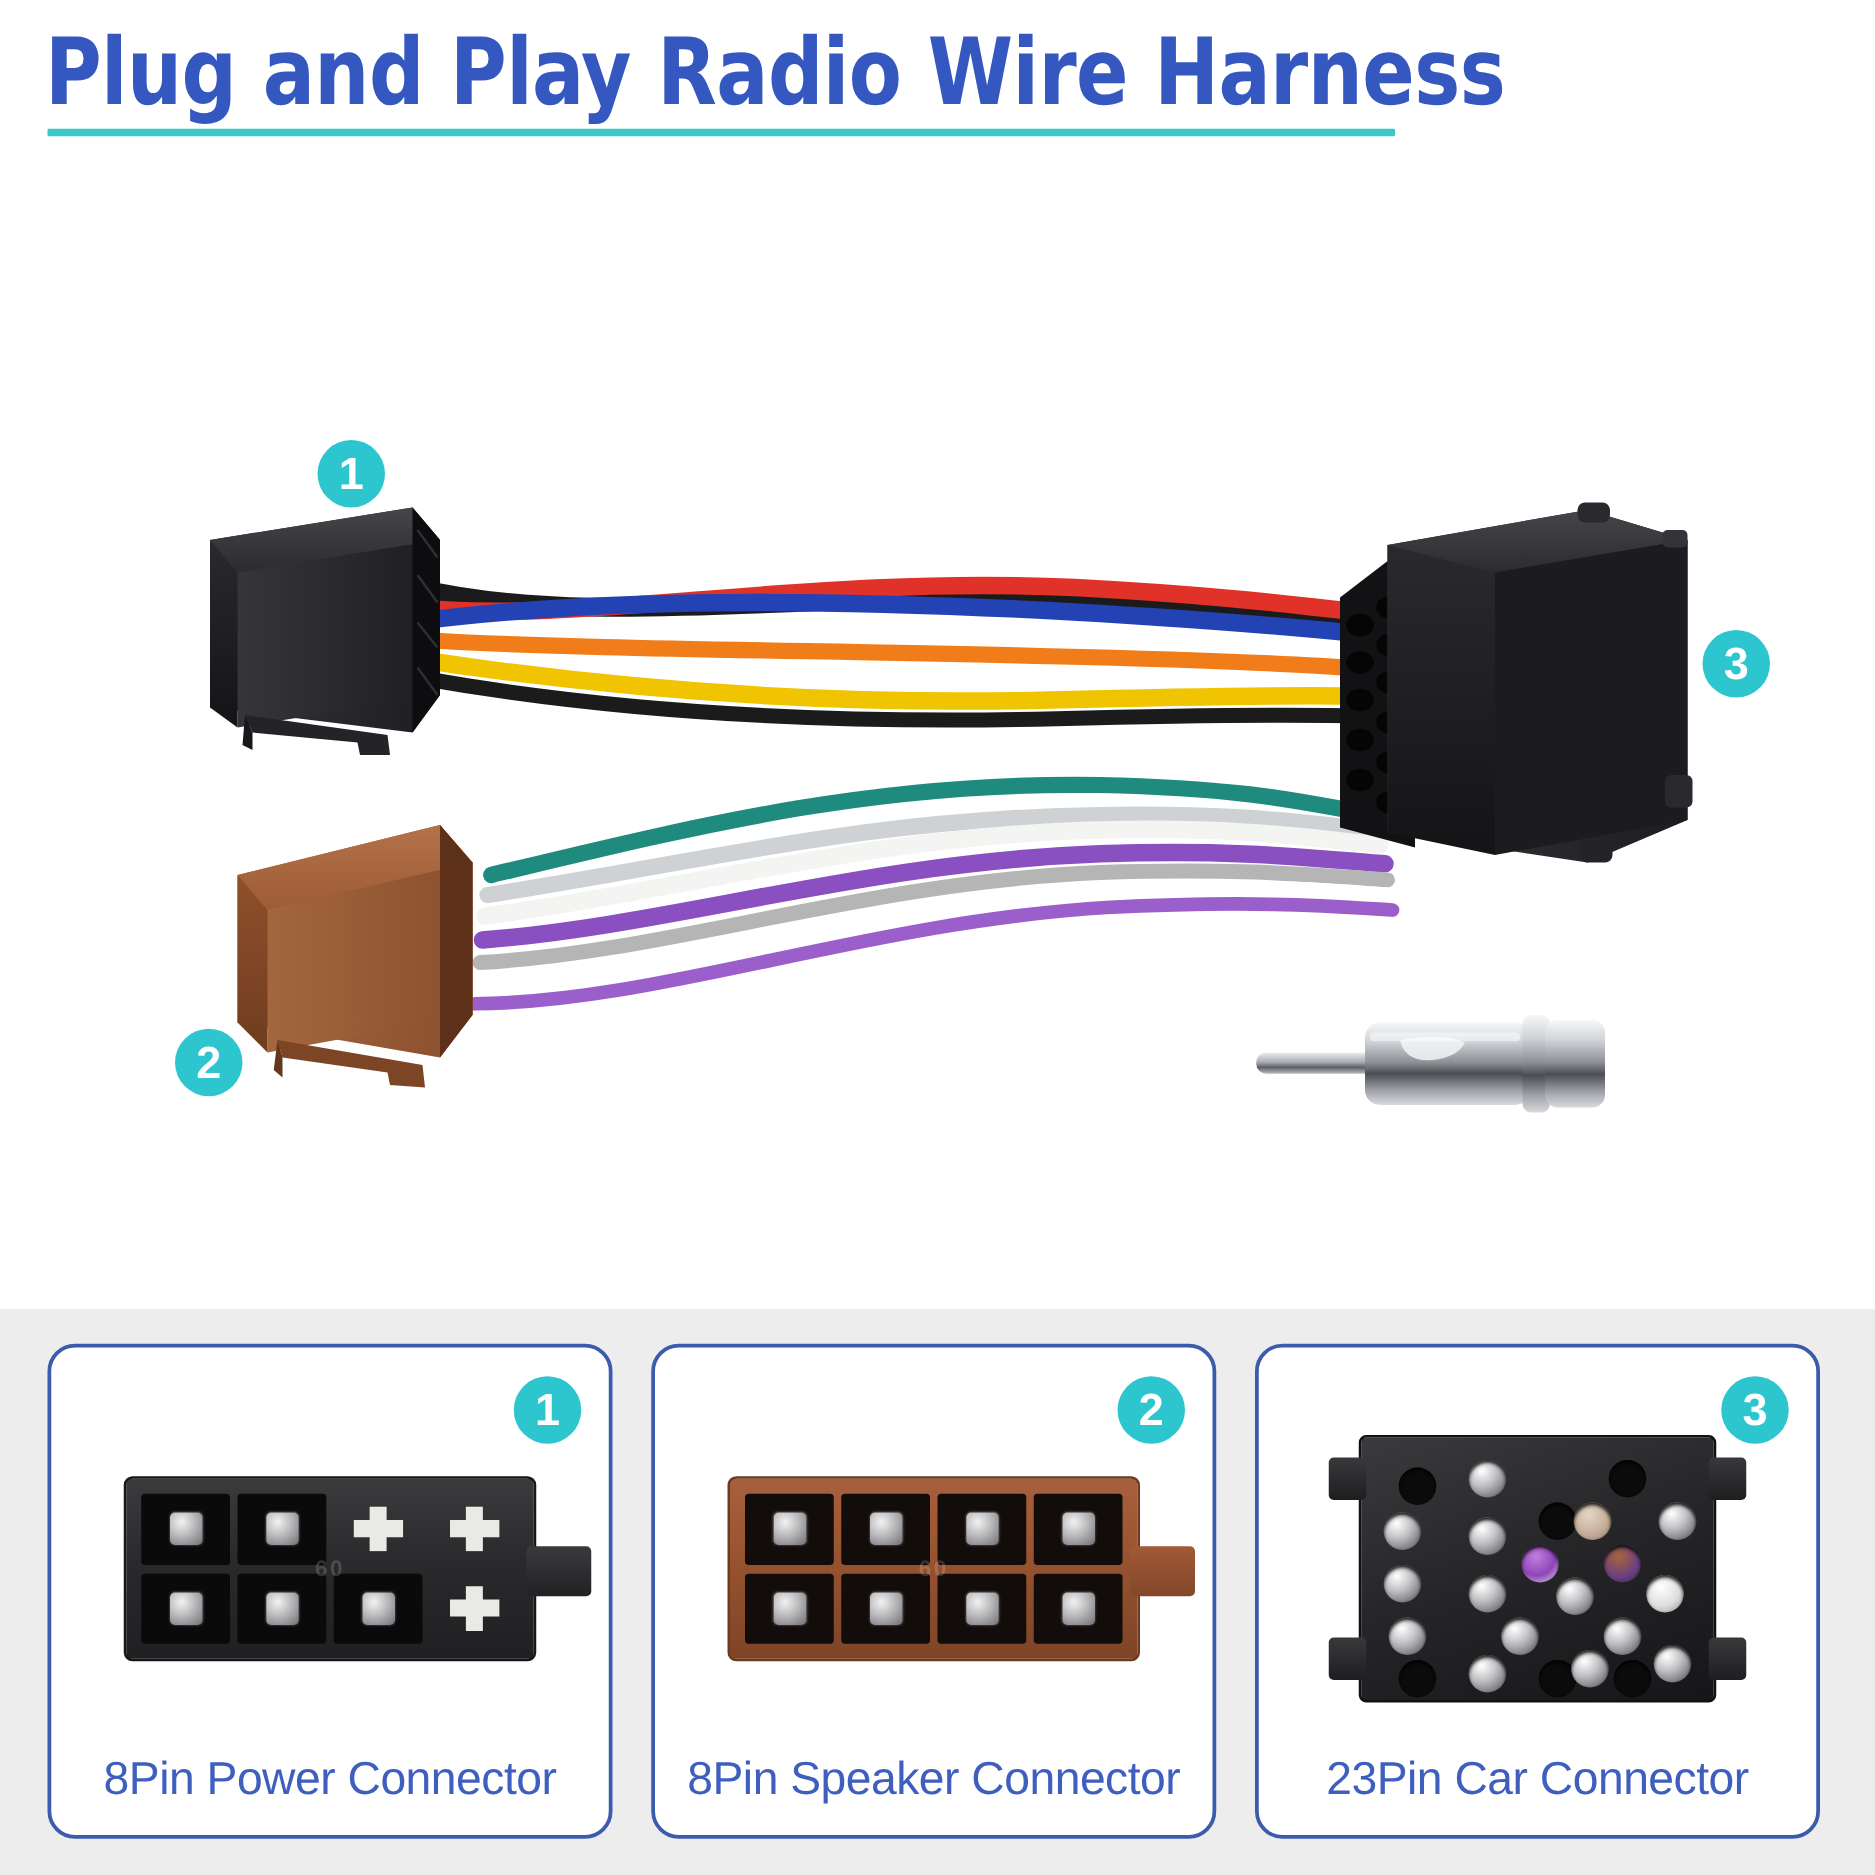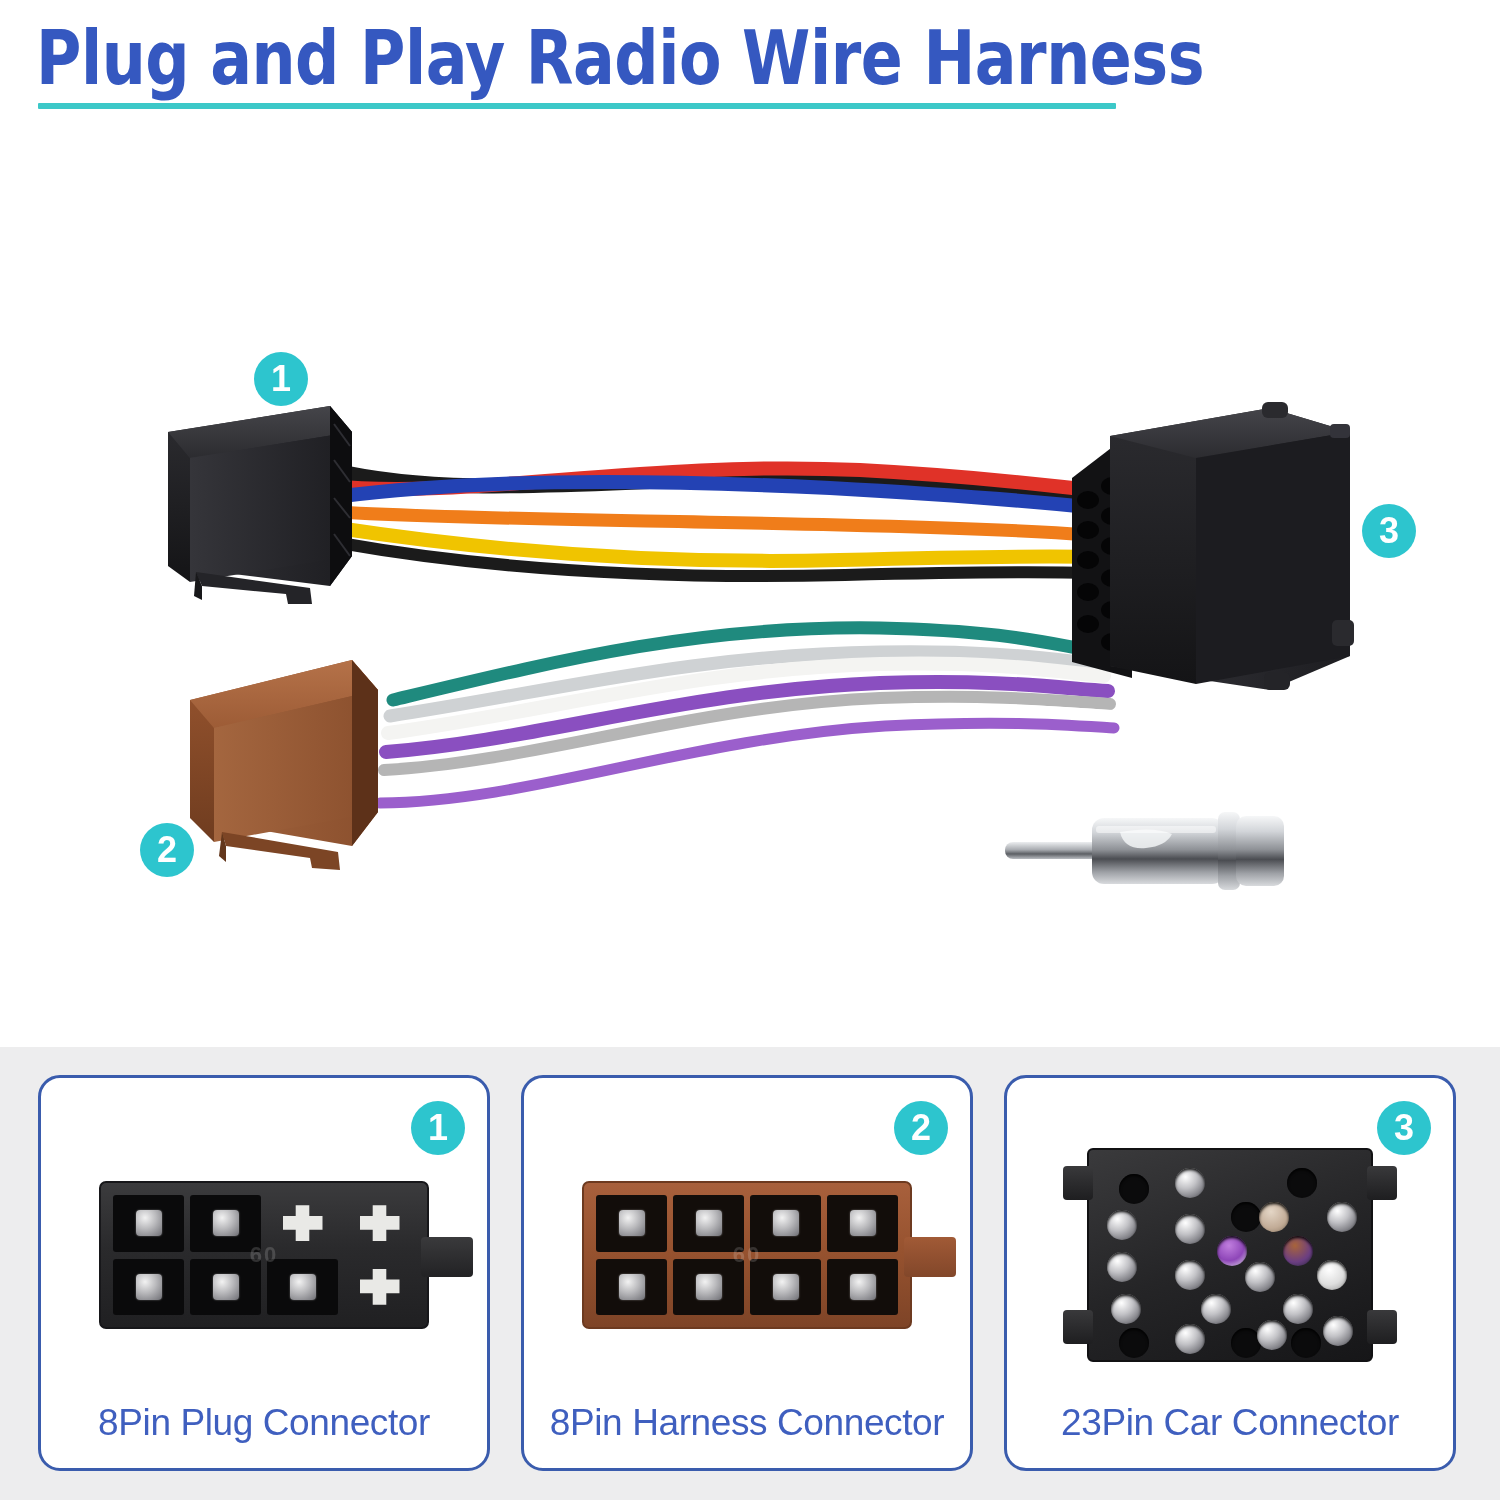--- a/index.html
+++ b/index.html
@@ -122,21 +122,21 @@
   }
   .pin-cell.empty{background:transparent;}
   .pin-cell.empty .pin-metal{
     width:40px;height:36px;border-radius:2px;
     background:#e9e9e6;
     clip-path:polygon(33% 0,67% 0,67% 30%,100% 30%,100% 68%,67% 68%,67% 100%,33% 100%,33% 68%,0 68%,0 30%,33% 30%);
     box-shadow:none;
   }
   .emboss{
     position:absolute;left:50%;top:50%;transform:translate(-50%,-50%);
-    font-size:22px;color:rgba(255,255,255,.16);font-weight:bold;letter-spacing:2px;
+    font-size:18px;color:rgba(255,255,255,.16);font-weight:bold;letter-spacing:2px;
     pointer-events:none;
   }
 
   
   .conn-23{
     position:relative;width:286px;height:214px;border-radius:6px;
     background:linear-gradient(160deg,#3a3a3c 0%,#252527 50%,#161618 100%);
     border:2px solid #111113;box-sizing:border-box;
   }
   .conn-23 .ear{
@@ -334,21 +334,21 @@
               <span class="pin-metal"></span>
             </div>
           <div class="pin-cell empty">
               <span class="pin-metal"></span>
             </div>
         </div>
         <span class="emboss">60</span>
         <span class="tab"></span>
       </div>
     </div>
-    <div class="card-caption">8Pin Plug Connector</div>
+    <div class="card-caption">8Pin Power Connector</div>
   </div>
 
   <div class="card" id="card-1">
     <div class="badge badge-card">2</div>
     <div class="card-figure">
       <div class="conn-8 brown">
         <div class="pin-grid">
           <div class="pin-cell">
               <span class="pin-metal"></span>
             </div>
@@ -371,21 +371,21 @@
               <span class="pin-metal"></span>
             </div>
           <div class="pin-cell">
               <span class="pin-metal"></span>
             </div>
         </div>
         <span class="emboss">60</span>
         <span class="tab"></span>
       </div>
     </div>
-    <div class="card-caption">8Pin Harness Connector</div>
+    <div class="card-caption">8Pin Speaker Connector</div>
   </div>
 
   <div class="card" id="card-2">
     <div class="badge badge-card">3</div>
     <div class="card-figure">
       <div class="conn-23">
         <span class="ear tl"></span>
         <span class="ear bl"></span>
         <span class="ear tr"></span>
         <span class="ear br"></span>

